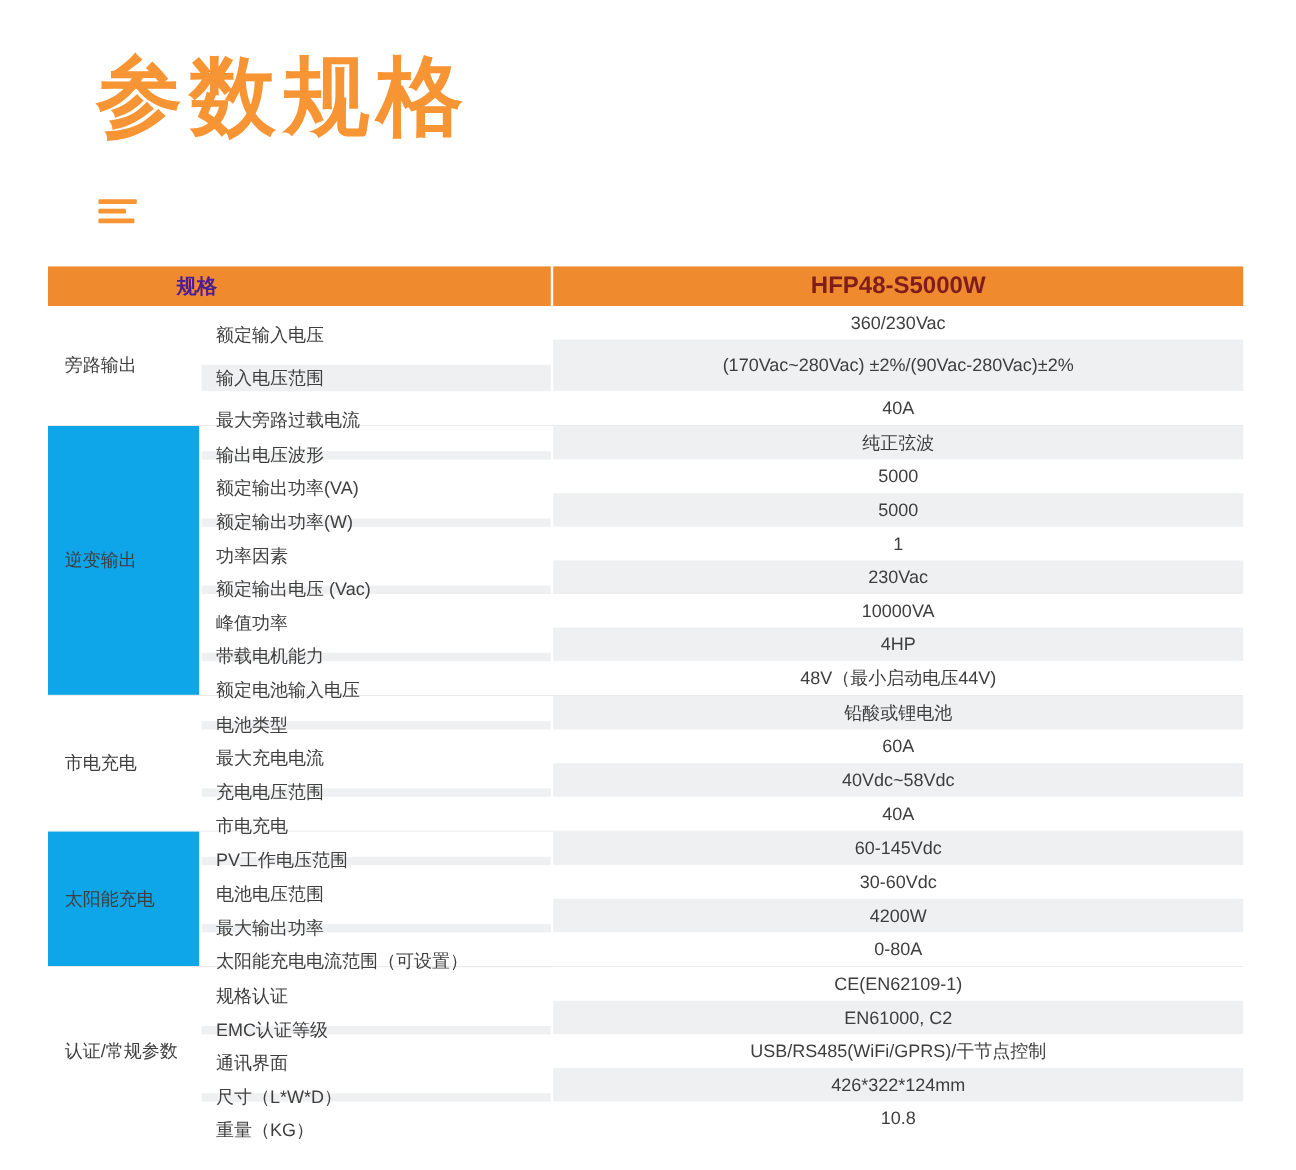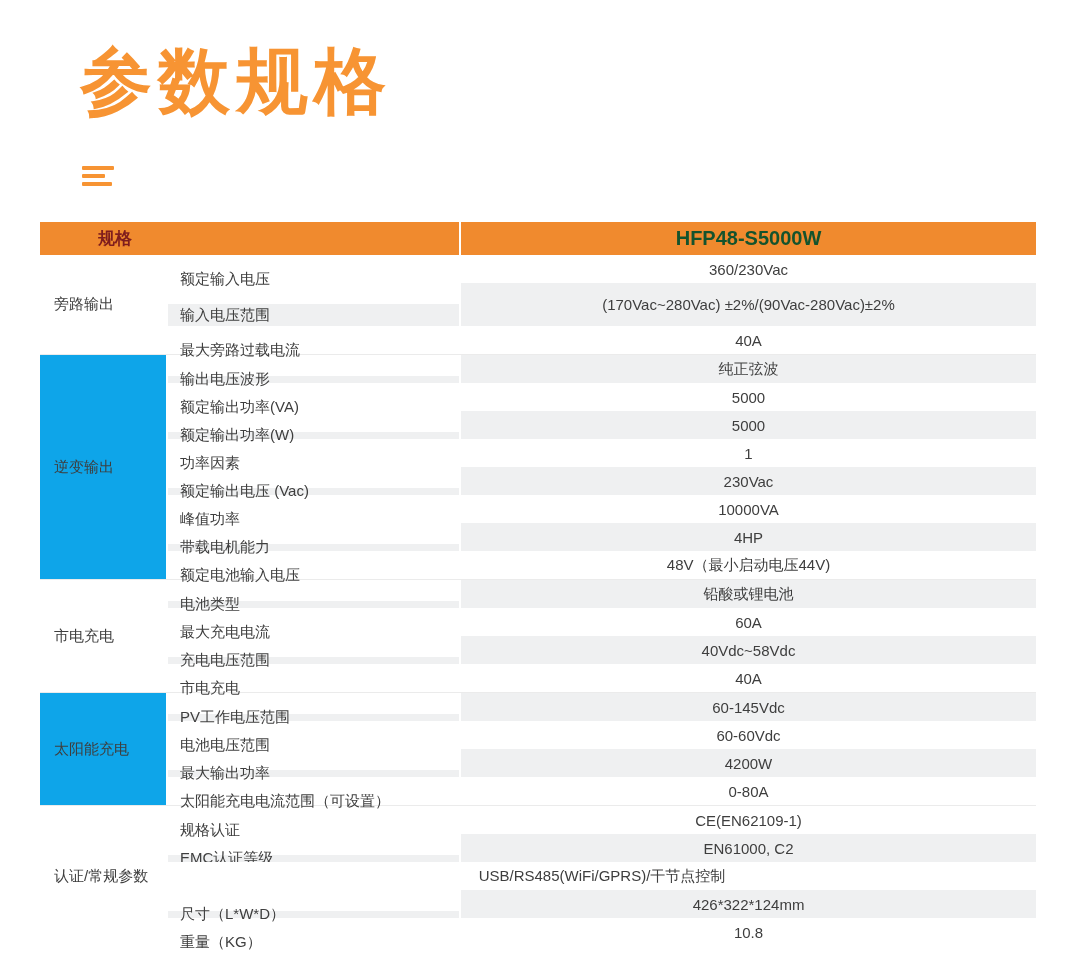--- a/index.html
+++ b/index.html
@@ -23,27 +23,27 @@
   .bars-icon .b1 { top:0;  width:32px; }
   .bars-icon .b2 { top:8px; width:23px; }
   .bars-icon .b3 { top:16px; width:30px; }
 
   
   .spec-table { position:absolute; left:40px; top:222px; width:996px; }
 
   .t-header { display:flex; height:33px; }
   .h-left {
     width:419px; margin-right:2px; background:var(--header-orange,#F08A2E);
-    display:flex; align-items:center; padding-left:58px;
-    color:#7f1d1d; font-weight:bold; font-size:17px;
+    display:flex; align-items:center; padding-left:107px;
+    color:#4c1d95; font-weight:bold; font-size:17px;
   }
   .h-right {
     flex:1; background:var(--header-orange,#F08A2E);
     display:flex; align-items:center; justify-content:center;
-    color:#14532d; font-weight:bold; font-size:20px;
+    color:#7f1d1d; font-weight:bold; font-size:20px;
   }
 
   .group { display:flex; border-top:1px solid #ebebeb; }
   .group:first-of-type { border-top:none; }
   .cat-cell {
     width:126px; margin-right:2px; flex-shrink:0;
     display:flex; align-items:center; padding-left:14px;
     font-size:15px; background:#ffffff;
   }
   .cat-cell.shaded { background:#0ea5e9; }
@@ -155,21 +155,21 @@
       </div>
       <div class="group">
         <div class="cat-cell shaded">太阳能充电</div>
         <div class="rows">
           <div class="row shaded">
             <div class="p-name">PV工作电压范围</div>
             <div class="p-value">60-145Vdc</div>
           </div>
           <div class="row">
             <div class="p-name">电池电压范围</div>
-            <div class="p-value">60-60Vdc</div>
+            <div class="p-value">30-60Vdc</div>
           </div>
           <div class="row shaded">
             <div class="p-name">最大输出功率</div>
             <div class="p-value">4200W</div>
           </div>
           <div class="row">
             <div class="p-name">太阳能充电电流范围（可设置）</div>
             <div class="p-value">0-80A</div>
           </div>
         </div>
@@ -179,20 +179,21 @@
         <div class="rows">
           <div class="row">
             <div class="p-name">规格认证</div>
             <div class="p-value">CE(EN62109-1)</div>
           </div>
           <div class="row shaded">
             <div class="p-name">EMC认证等级</div>
             <div class="p-value">EN61000, C2</div>
           </div>
           <div class="row">
+            <div class="p-name">通讯界面</div>
             <div class="p-value">USB/RS485(WiFi/GPRS)/干节点控制</div>
           </div>
           <div class="row shaded">
             <div class="p-name">尺寸（L*W*D）</div>
             <div class="p-value">426*322*124mm</div>
           </div>
           <div class="row">
             <div class="p-name">重量（KG）</div>
             <div class="p-value">10.8</div>
           </div>

